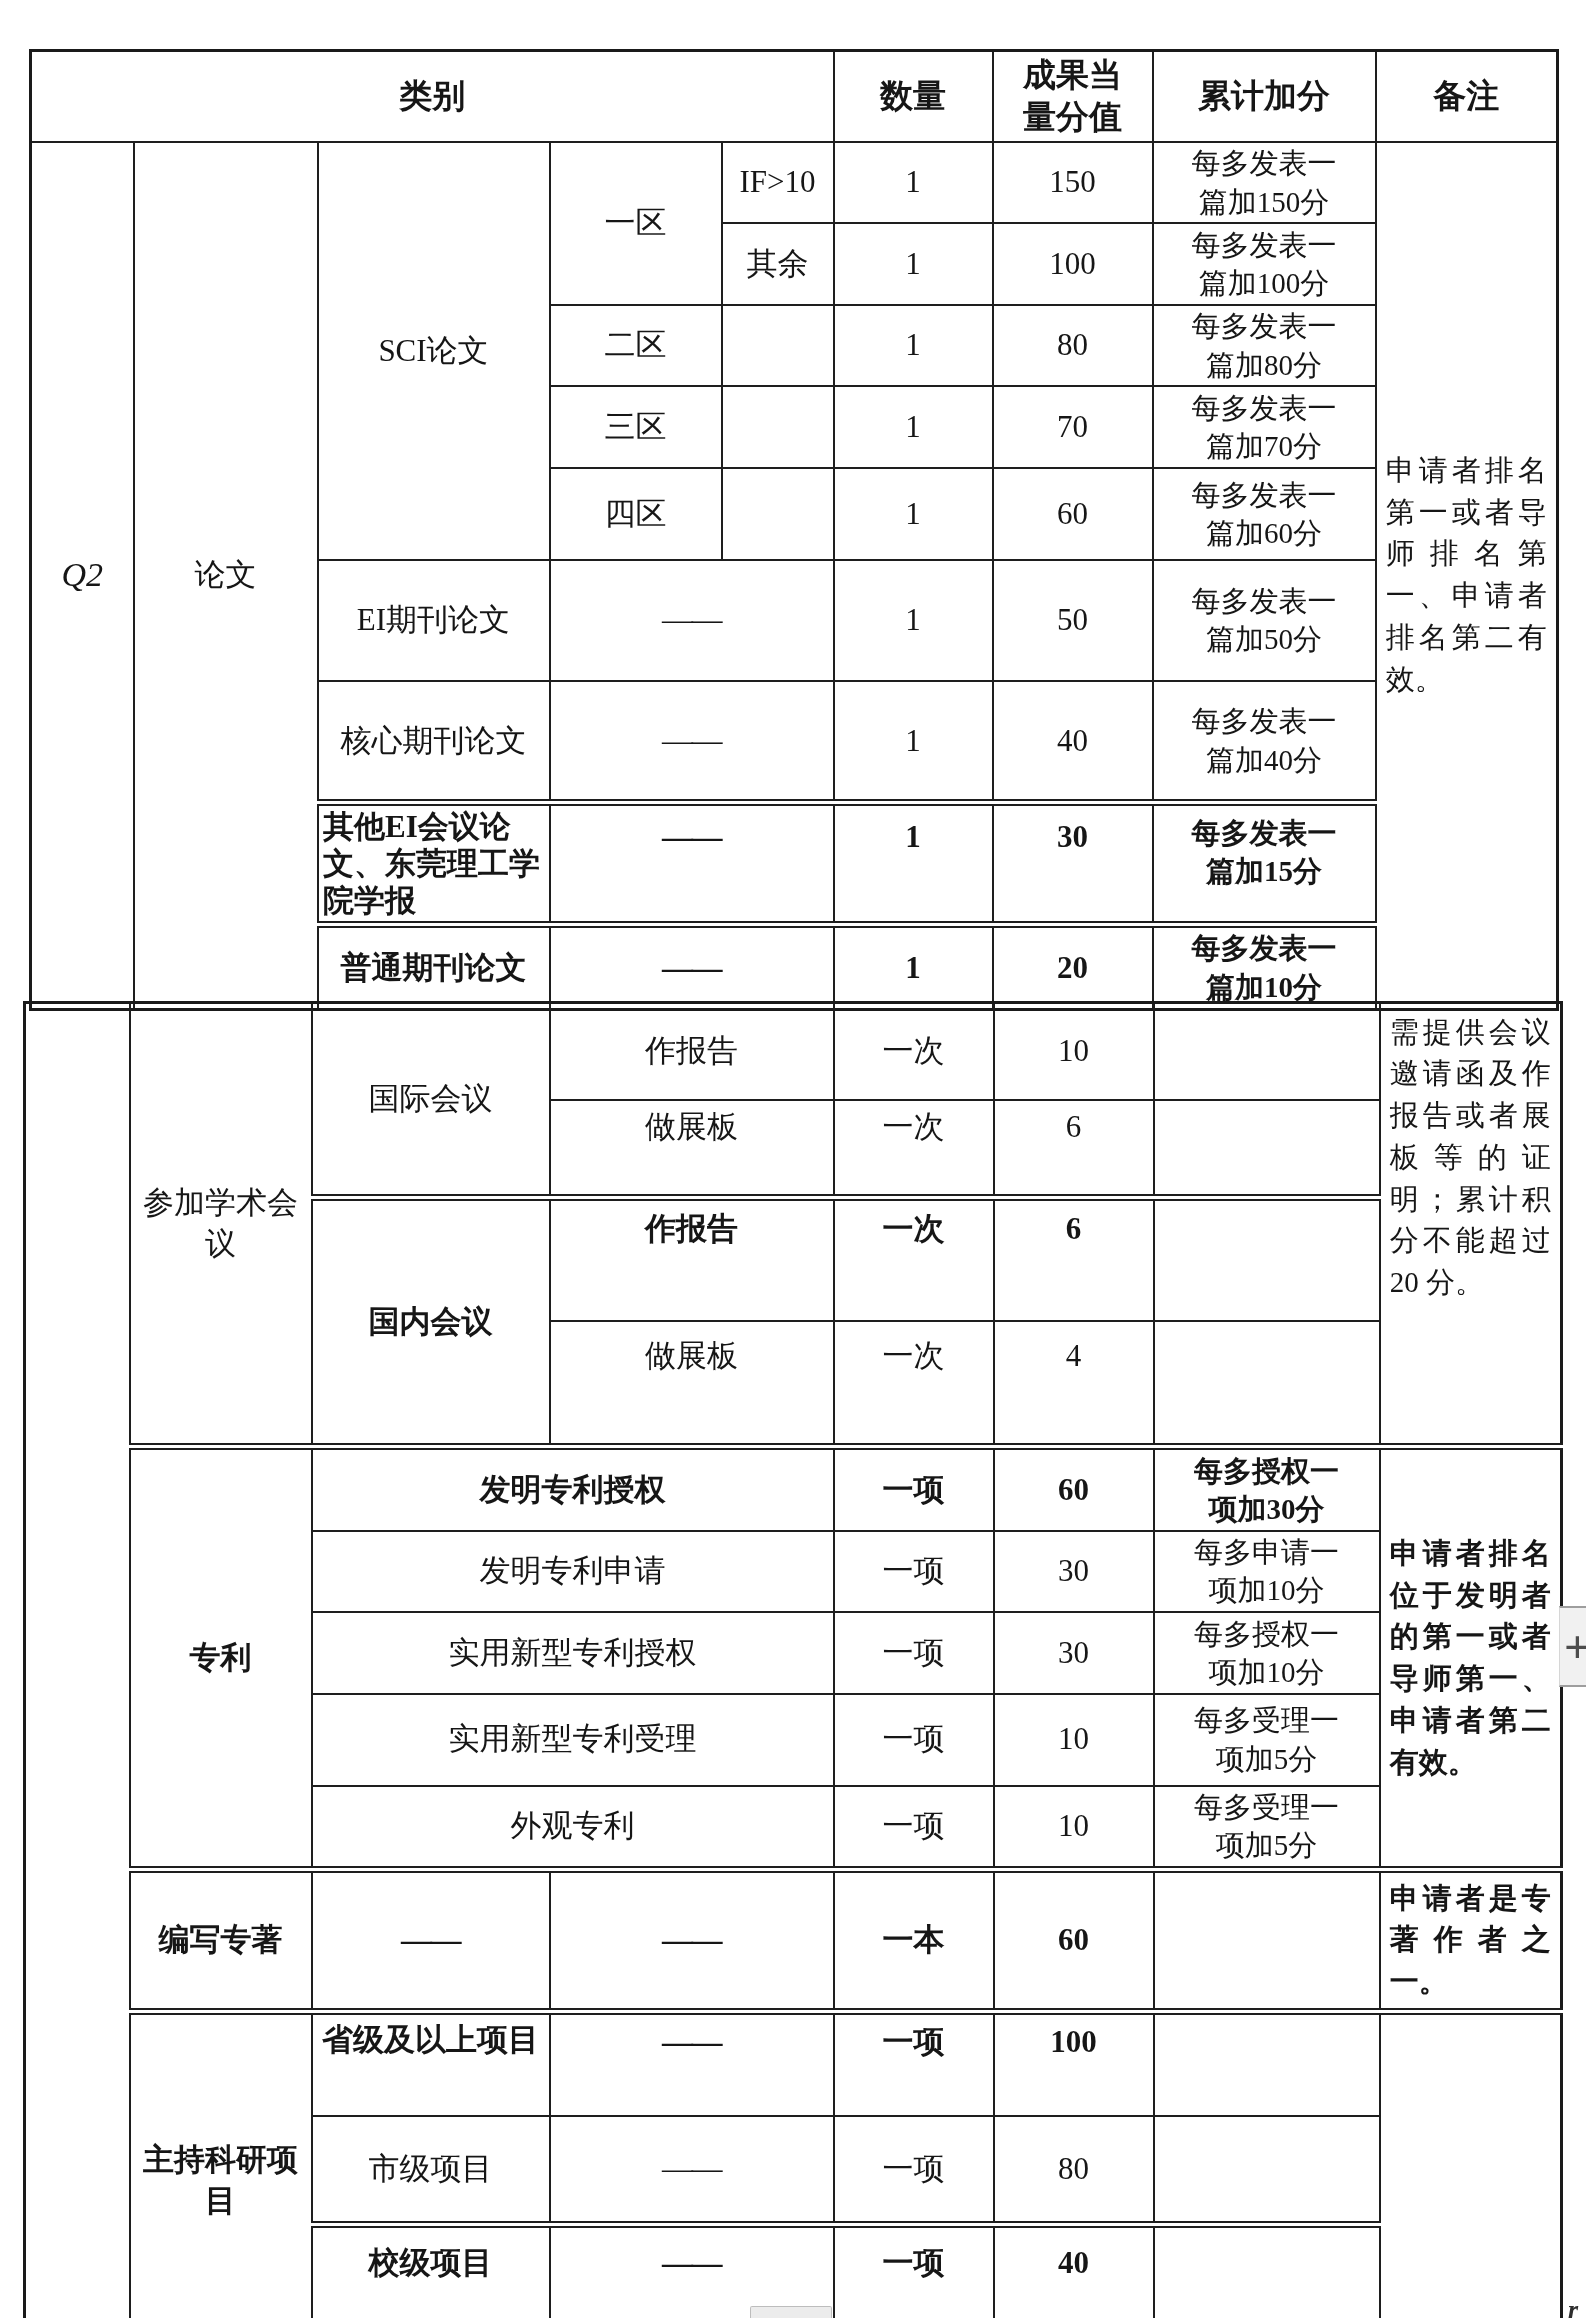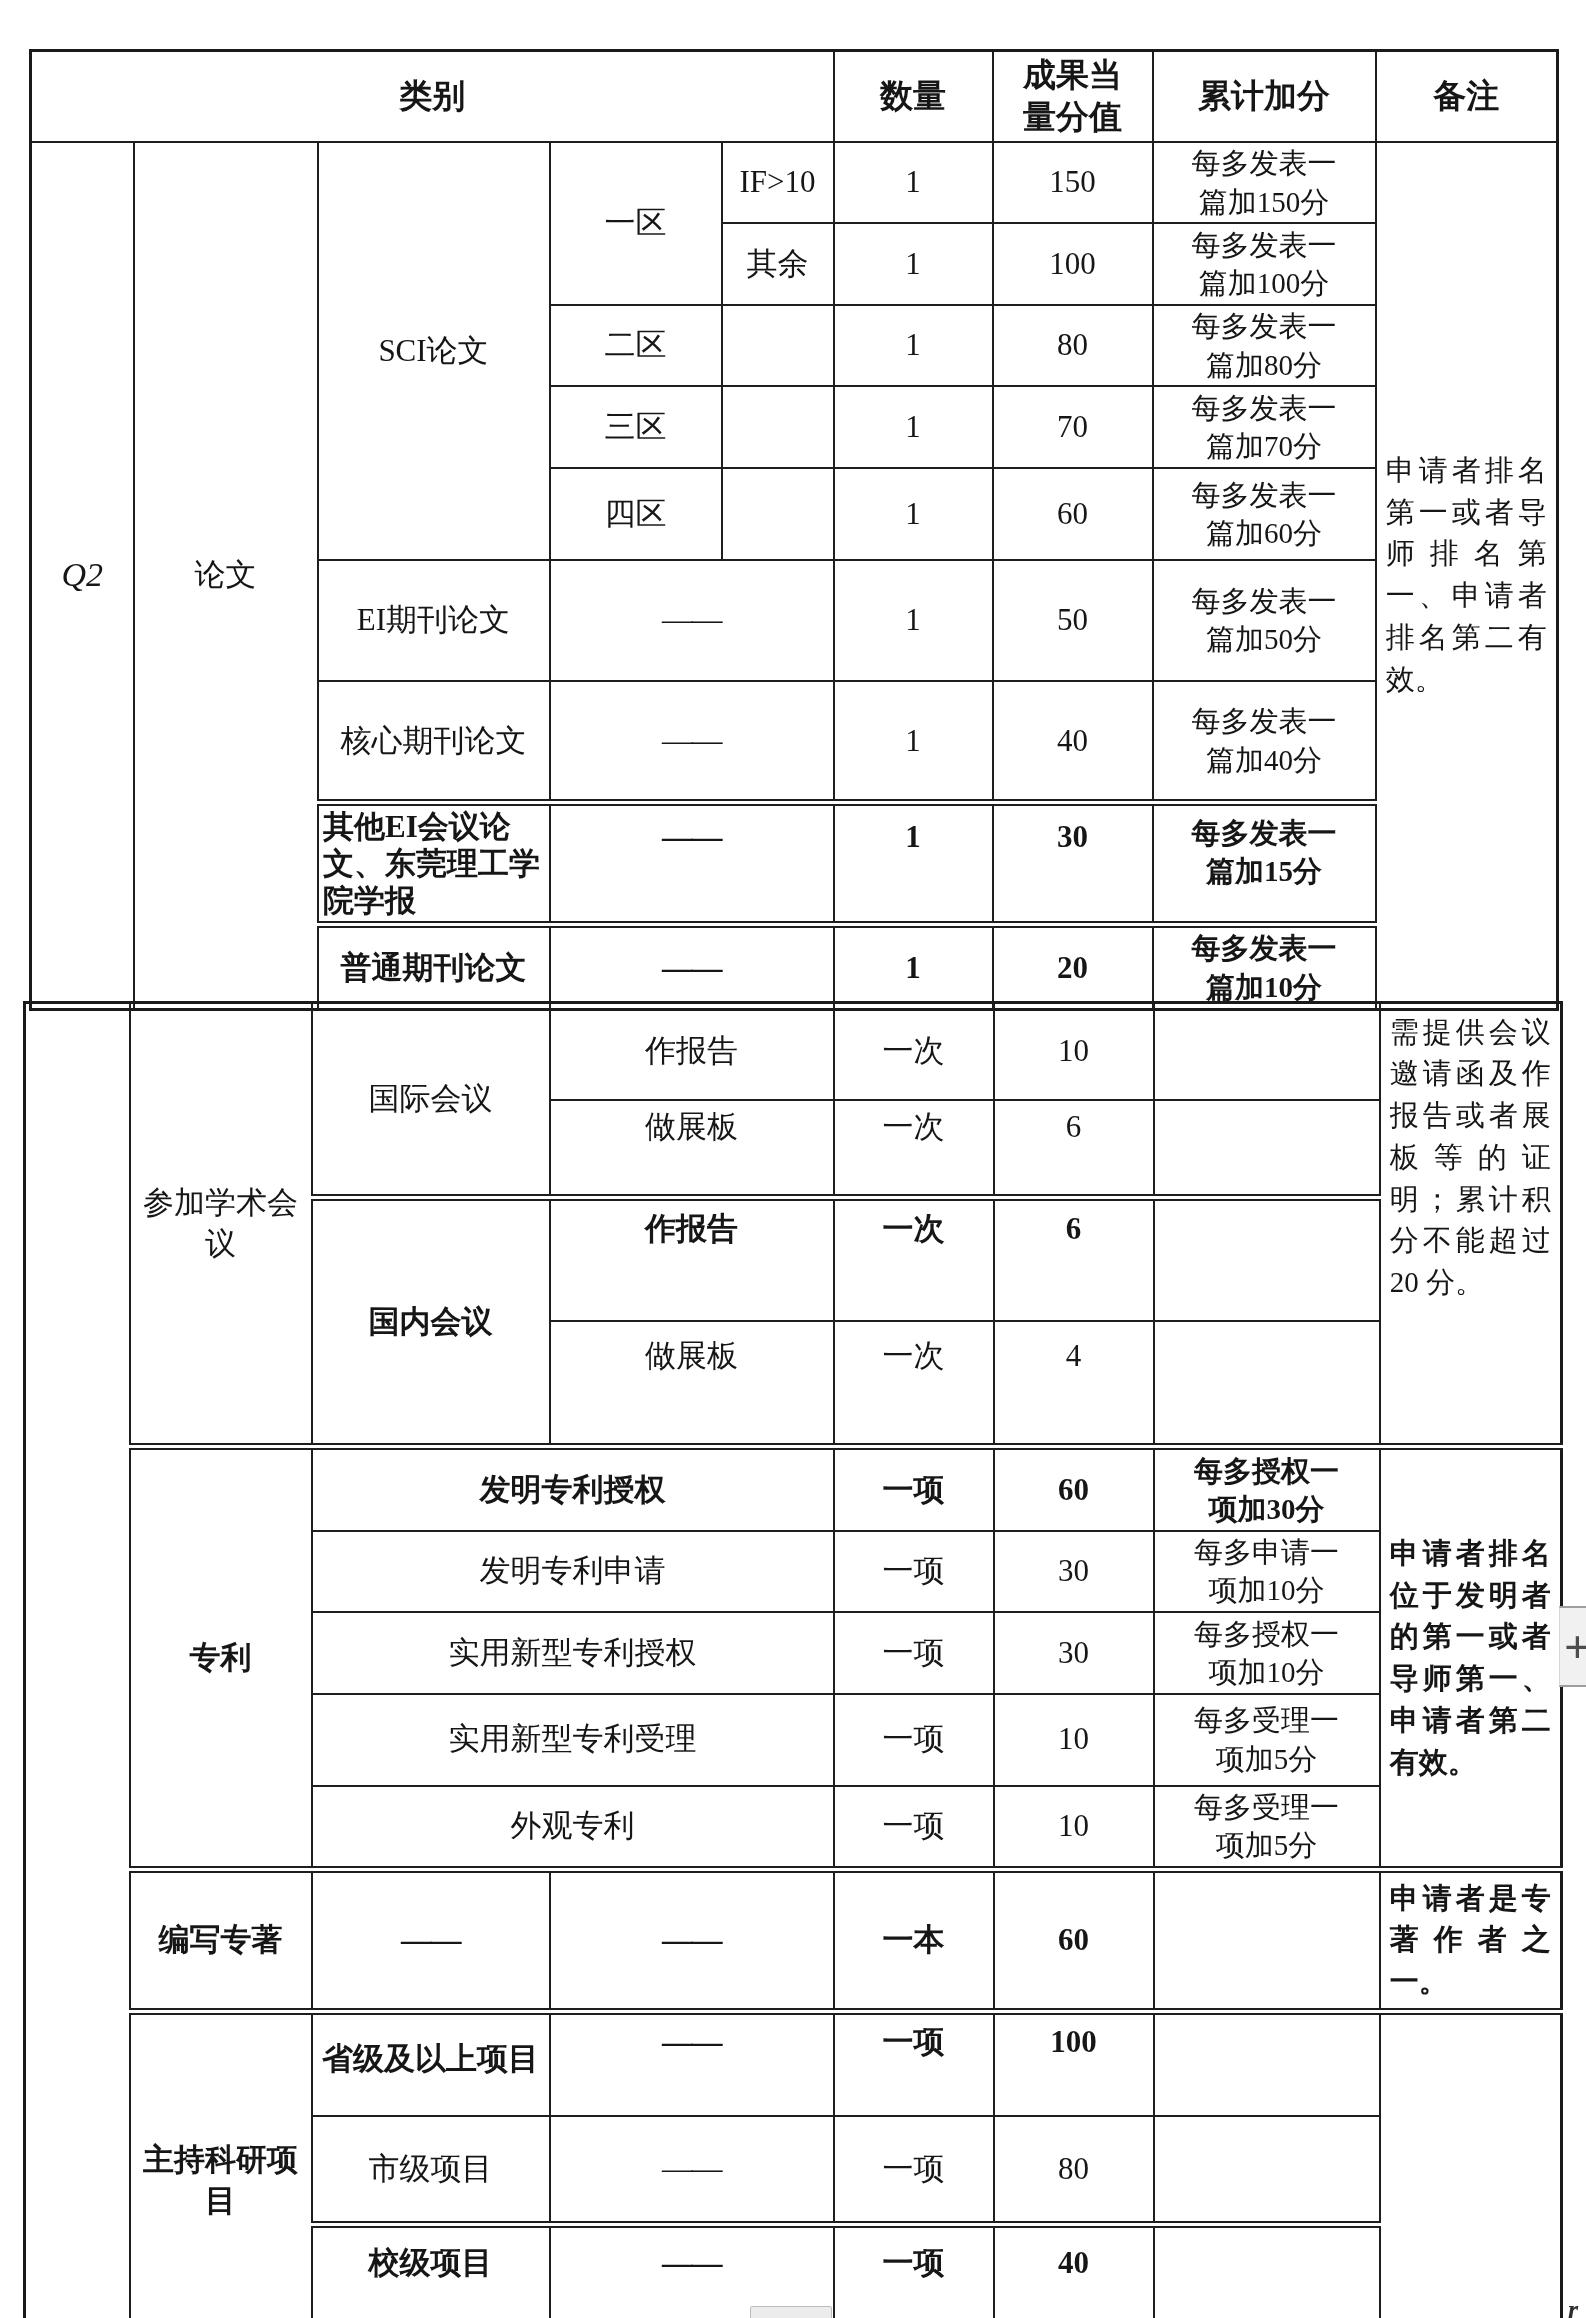--- a/index.html
+++ b/index.html
@@ -236,21 +236,21 @@
     <td>编写专著</td>
     <td class="dash-cell">——</td>
     <td colspan="2" class="dash-cell">——</td>
     <td>一本</td>
     <td>60</td>
     <td></td>
     <td class="remark">申请者是专著作者之一。</td>
   </tr>
   <tr class="dsep" style="height:105px">
     <td rowspan="3">主持科研项目</td>
-    <td style="vertical-align:top;padding-top:24px">省级及以上项目</td>
+    <td style="vertical-align:top;padding-top:5px">省级及以上项目</td>
     <td colspan="2" class="dash-cell" style="vertical-align:top;padding-top:7.7px">——</td>
     <td style="vertical-align:top;padding-top:7.7px">一项</td>
     <td style="vertical-align:top;padding-top:7.7px">100</td>
     <td></td>
     <td rowspan="3"></td>
   </tr>
   <tr style="height:108px">
     <td>市级项目</td>
     <td colspan="2" class="dash-cell">——</td>
     <td>一项</td>

